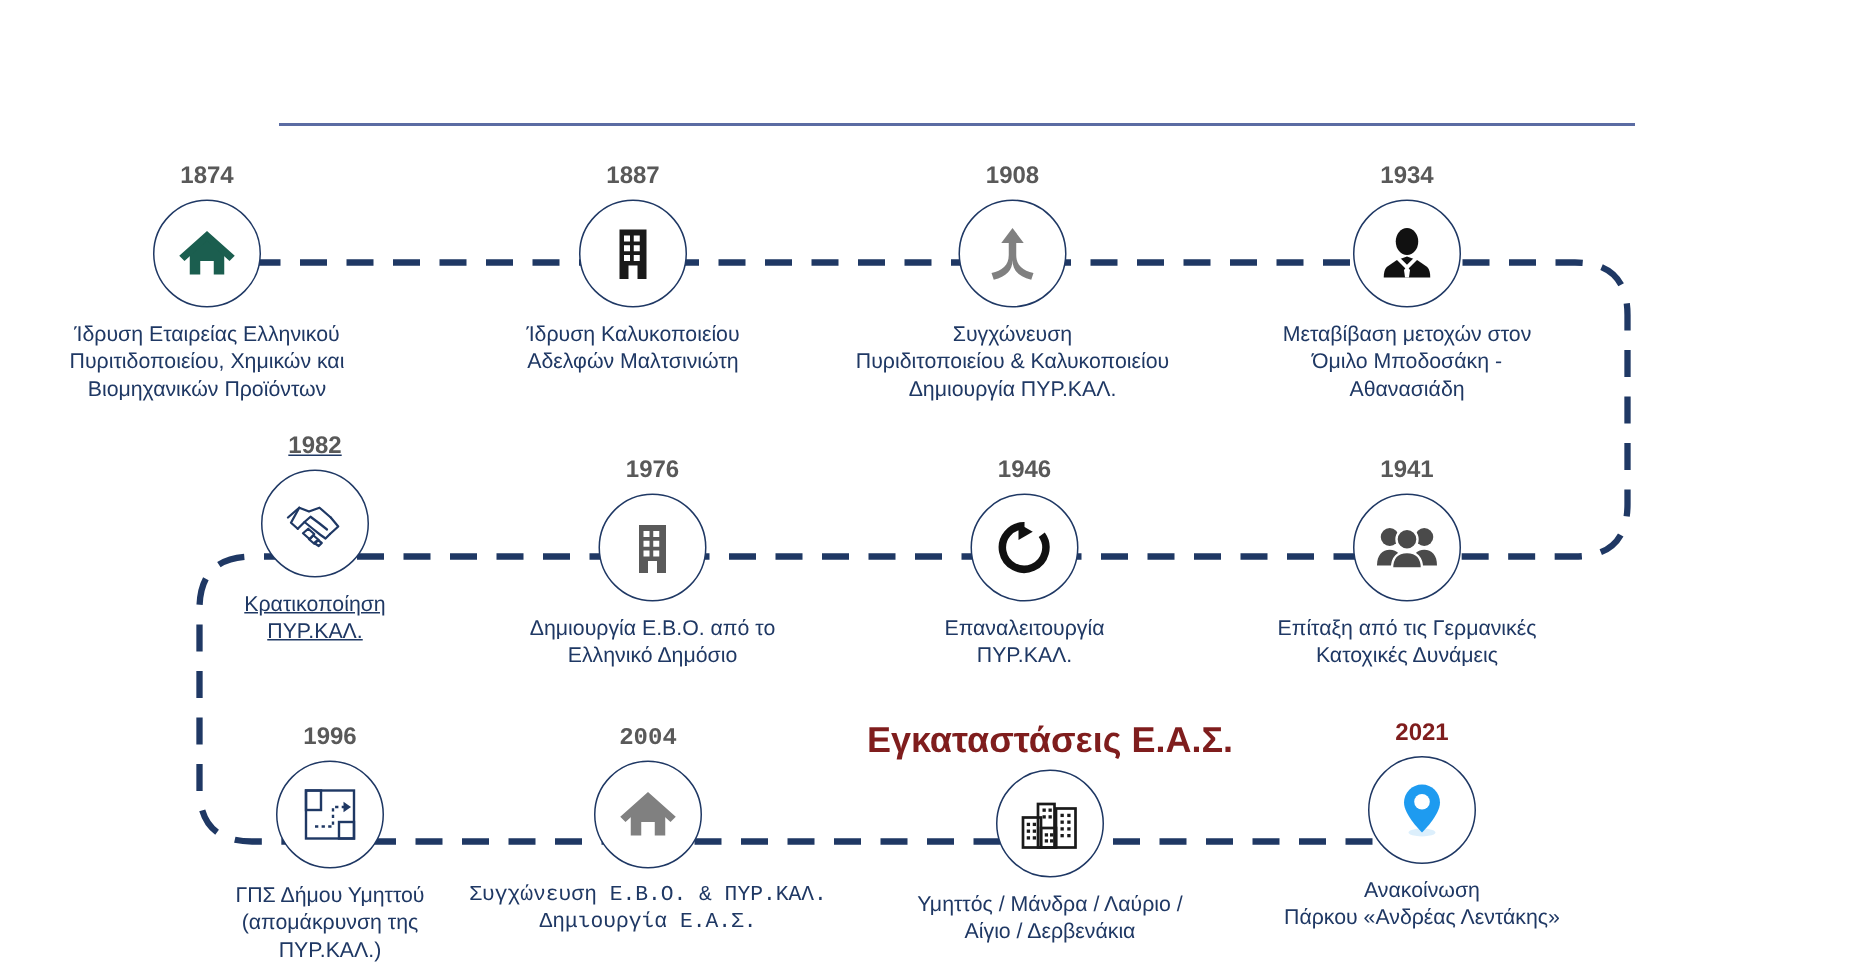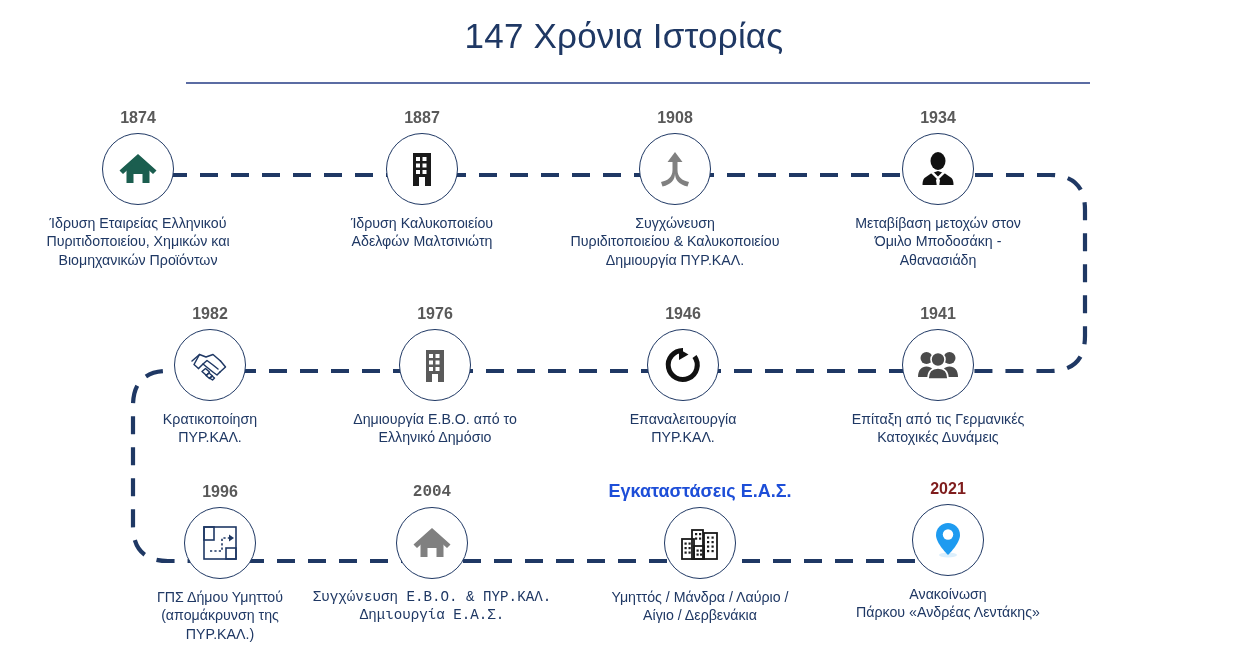--- a/index.html
+++ b/index.html
@@ -60,22 +60,22 @@
   .year {
     font-size: 16px;
     font-weight: bold;
     color: #595959;
     line-height: 1;
     margin-bottom: 7px;
     white-space: nowrap;
   }
   .year.dark { color: #7f1d1d; }
   .year.heading {
-    font-size: 18px;
-    color: #1d4ed8;
+    font-size: 24px;
+    color: #7f1d1d;
   }
   .circle {
     width: 72px;
     height: 72px;
     margin: 0 auto;
     border-radius: 50%;
     border: 1.6px solid #1f3864;
     background: #ffffff;
     display: flex;
     align-items: center;
@@ -91,21 +91,20 @@
     line-height: 1.30;
     color: #1f3864;
     white-space: pre-line;
   }
 </style>
 </head>
 <body>
 
 <div id="page">
 
-  <div id="title">147 Χρόνια Ιστορίας</div>
   <div id="title-rule"></div>
 
   <svg id="connectors" viewBox="0 0 1248 653" width="1248" height="653" xmlns="http://www.w3.org/2000/svg">
     <g fill="none" stroke="#1f3864" stroke-width="4.2" stroke-linecap="butt" stroke-dasharray="18 13">
 
       <path d="M 138 175 L 1050 175 Q 1085 175 1085 210 L 1085 336 Q 1085 371 1050 371 L 938 371"></path>
 
       <path d="M 938 371 L 168 371 Q 133 371 133 406 L 133 526 Q 133 561 168 561 L 215 561"></path>
 
       <path d="M 215 561 L 948 561"></path>
@@ -174,21 +173,21 @@
           <path d="M12 23 L19 30 L26 23 L23.5 22 L19 26.5 L14.5 22 Z" fill="#ffffff"></path>
           <path d="M19 27.5 L21 30 L20.3 35 L17.7 35 L17 30 Z" fill="#ffffff"></path>
         </svg>
       </span>
     </div>
     <div class="desc">Μεταβίβαση μετοχών στον
 Όμιλο Μποδοσάκη -
 Αθανασιάδη</div>
   </div>
 
-  <div class="item" style="left:80px; top:306px;">
+  <div class="item" style="left:80px; top:290px;text-decoration:underline;">
     <div class="year">1982</div>
     <div class="circle">
       <span>
         <svg width="42" height="36" viewBox="0 0 42 36">
           <g fill="none" stroke="#1f3864" stroke-width="1.5" stroke-linejoin="round" stroke-linecap="round">
             <path d="M3 14 L10.5 7.5 L17 10 L24 7.5 L31.5 14"></path>
             <path d="M10.5 7.5 L5 17.5 L9.5 21.5"></path>
             <path d="M31.5 14 L36.5 20 L31 25"></path>
             <path d="M9.5 21.5 L14 17 L19.5 21.5 L24.5 25.5 L28 28 L31 25"></path>
             <path d="M14 17 L18 13.5 L24 18 L29 22"></path>

